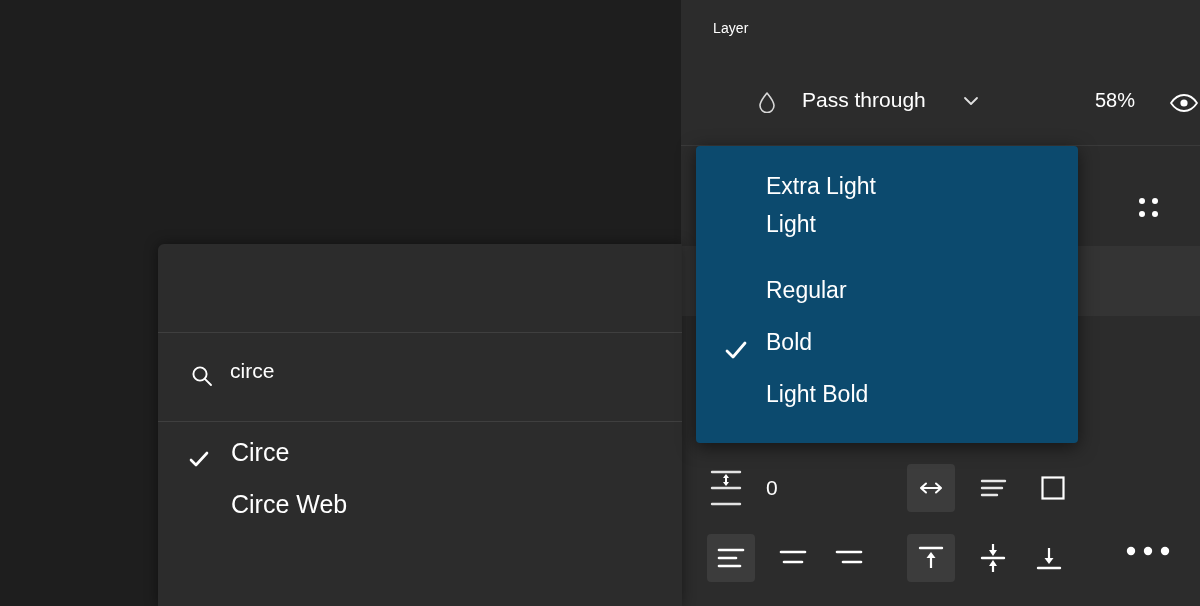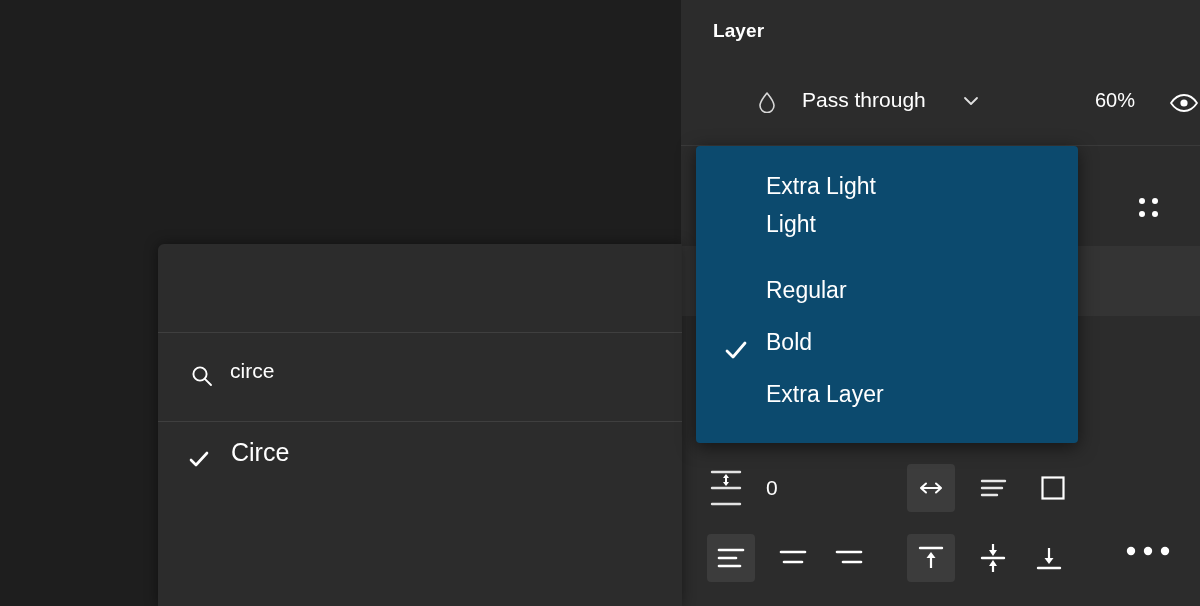--- a/index.html
+++ b/index.html
@@ -17,21 +17,21 @@
     background: #1e1e1e;
   }
 
   
   .right-panel {
     position: absolute; left: 681px; top: 0; width: 519px; height: 606px;
     background: #2c2c2c;
   }
   .panel-title {
     position: absolute; left: 32px; top: 20px;
-    font-size: 19px; font-weight: bold; color: #ffffff;
+    font-size: 14px; font-weight: normal; color: #ffffff;
     letter-spacing: .1px;
   }
   .blend-row {
     position: absolute; left: 0; top: 80px; width: 519px; height: 46px; margin-left: 36px;
   }
   .droplet-icon { position: absolute; left: 40px; top: 11px; width: 20px; height: 22px; }
   .blend-label {
     position: absolute; left: 85px; top: 8px;
     font-size: 21px; color: #ffffff; white-space: nowrap;
   }
@@ -132,21 +132,21 @@
         <svg width="20" height="22" viewBox="0 0 20 22">
           <path d="M10 2 C10 2 3 10.5 3 14.6 A7 7 0 0 0 17 14.6 C17 10.5 10 2 10 2 Z" fill="none" stroke="#d8d8d8" stroke-width="1.6" stroke-linejoin="round"></path>
         </svg>
       </span>
       <span class="blend-label">Pass through</span>
       <span class="chev">
         <svg width="16" height="10" viewBox="0 0 16 10">
           <path d="M2 2 L8 8 L14 2" fill="none" stroke="#e0e0e0" stroke-width="1.8" stroke-linecap="round" stroke-linejoin="round"></path>
         </svg>
       </span>
-      <span class="opacity-val">60%</span>
+      <span class="opacity-val">58%</span>
       <span class="eye-icon">
         <svg width="30" height="20" viewBox="0 0 30 20">
           <path d="M2 10 C6 4 11 2 15 2 C19 2 24 4 28 10 C24 16 19 18 15 18 C11 18 6 16 2 10 Z" fill="none" stroke="#ffffff" stroke-width="1.8" stroke-linejoin="round"></path>
           <circle cx="15" cy="10" r="3.6" fill="#ffffff"></circle>
         </svg>
       </span>
     </div>
 
     <div class="panel-div" style="top:145px;"></div>
 
@@ -265,20 +265,23 @@
 
     <div class="fp-list">
       <div class="fp-item" style="top:14px;">
         <span class="fp-item-check">
           <svg width="22" height="22" viewBox="0 0 22 22">
             <path d="M3 12 L8 17 L19 5" fill="none" stroke="#ffffff" stroke-width="2.6" stroke-linecap="round" stroke-linejoin="round"></path>
           </svg>
         </span>
         <span class="fp-item-label">Circe</span>
       </div>
+      <div class="fp-item" style="top:66px;">
+        <span class="fp-item-label">Circe Web</span>
+      </div>
     </div>
   </div>
 
   <div class="weight-dropdown">
     <div class="wd-item" style="top:22px;">
       <span class="wd-label">Extra Light</span>
     </div>
     <div class="wd-item" style="top:60px;">
       <span class="wd-label">Light</span>
     </div>
@@ -287,17 +290,17 @@
         <svg width="24" height="22" viewBox="0 0 24 22">
           <path d="M3 12 L9 18 L21 4" fill="none" stroke="#ffffff" stroke-width="2.8" stroke-linecap="round" stroke-linejoin="round"></path>
         </svg>
       </span>
       <span class="wd-label">Bold</span>
     </div>
     <div class="wd-item" style="top:126px;">
       <span class="wd-label">Regular</span>
     </div>
     <div class="wd-item" style="top:230px;">
-      <span class="wd-label">Extra Layer</span>
+      <span class="wd-label">Light Bold</span>
     </div>
   </div>
 
 </div>
 
 </body></html>

